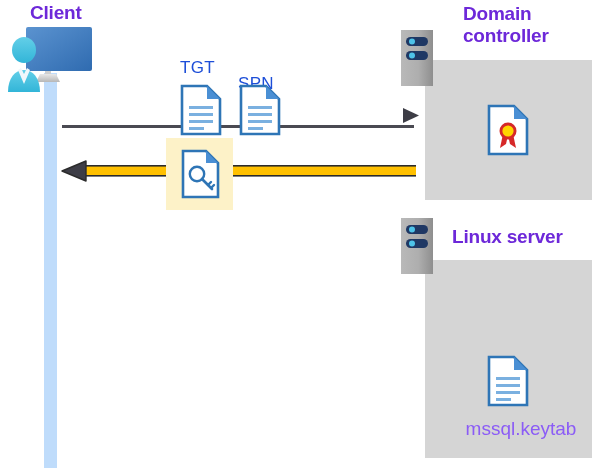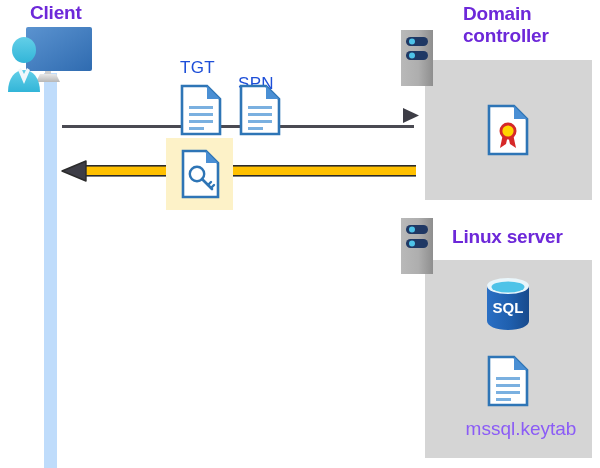--- a/index.html
+++ b/index.html
@@ -231,35 +231,20 @@
   <div class="abs server-icon" id="linux-server">
     <svg width="32" height="56" viewBox="0 0 32 56">
       <rect x="0" y="0" width="32" height="56" fill="url(#srvGrad1)"></rect>
       <rect x="5" y="7" width="22" height="9" rx="4.5" fill="#1f3864"></rect>
       <circle cx="11" cy="11.5" r="3" fill="#4ec3e8"></circle>
       <rect x="5" y="21" width="22" height="9" rx="4.5" fill="#1f3864"></rect>
       <circle cx="11" cy="25.5" r="3" fill="#4ec3e8"></circle>
     </svg>
   </div>
 
-  <div class="abs" id="sql-icon">
-    <svg width="50" height="56" viewBox="0 0 50 56">
-      <defs>
-        <linearGradient id="sqlBody" x1="0" y1="0" x2="1" y2="0">
-          <stop offset="0%" stop-color="#2a6fc4"></stop>
-          <stop offset="55%" stop-color="#1f5fae"></stop>
-          <stop offset="100%" stop-color="#184a8c"></stop>
-        </linearGradient>
-      </defs>
-      <path d="M4 10 L4 45 C4 50 13 54 25 54 C37 54 46 50 46 45 L46 10 Z" fill="url(#sqlBody)"></path>
-      <ellipse cx="25" cy="10" rx="21" ry="8" fill="#e9f6fb"></ellipse>
-      <ellipse cx="25" cy="11" rx="16.5" ry="5.6" fill="#4ec3e8"></ellipse>
-      <text x="25" y="37" font-family="'Liberation Sans', sans-serif" font-size="15" font-weight="bold" fill="#ffffff" text-anchor="middle">SQL</text>
-    </svg>
-  </div>
 
   <div class="abs" id="keytab-doc">
     <svg width="42" height="52" viewBox="0 0 42 52">
       <path d="M2 2 L27 2 L40 15 L40 50 L2 50 Z" fill="#ffffff" stroke="#2e75b6" stroke-width="2.6"></path>
       <path d="M27 2 L40 15 L27 15 Z" fill="#4a8fd4"></path>
       <rect x="9" y="22" width="24" height="3" fill="#7ab0e0"></rect>
       <rect x="9" y="29" width="24" height="3" fill="#7ab0e0"></rect>
       <rect x="9" y="36" width="24" height="3" fill="#7ab0e0"></rect>
       <rect x="9" y="43" width="15" height="3" fill="#7ab0e0"></rect>
     </svg>

